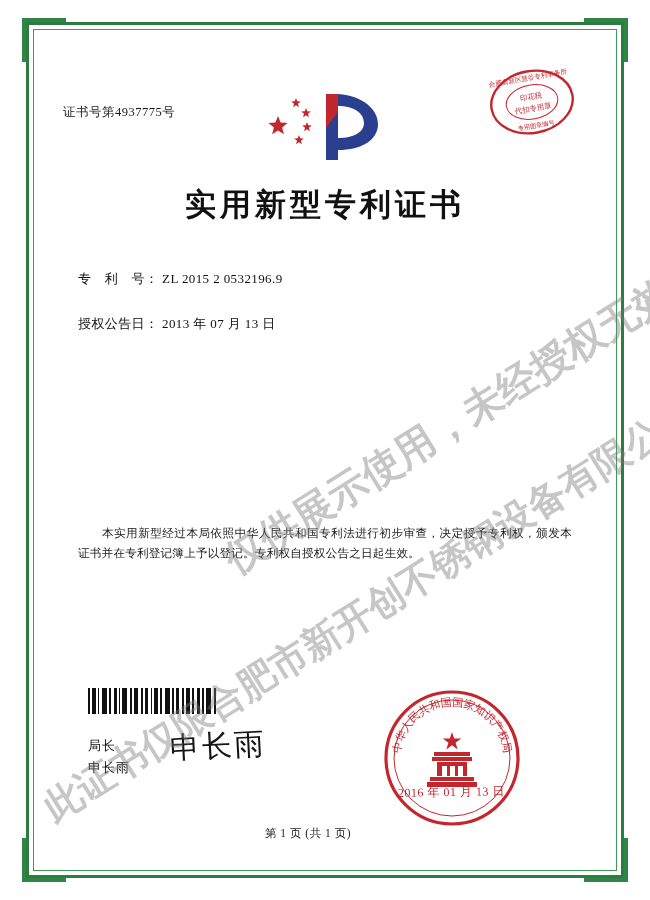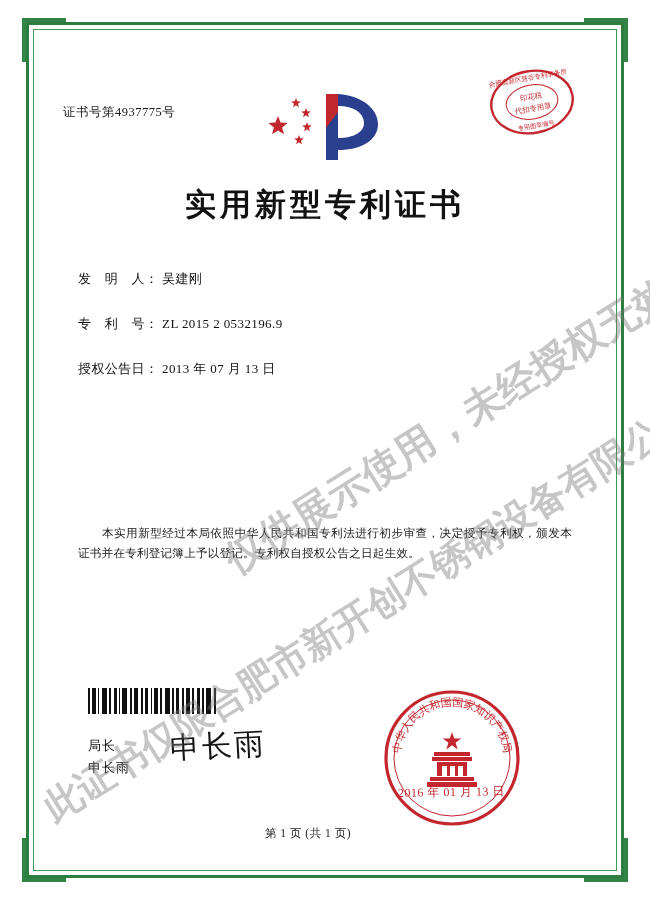--- a/index.html
+++ b/index.html
@@ -258,24 +258,20 @@
         <text x="45" y="33" font-size="7.4" fill="#c4262e" text-anchor="middle" font-family="Liberation Serif, serif">印花税</text>
         <text x="45" y="45" font-size="7.4" fill="#c4262e" text-anchor="middle" font-family="Liberation Serif, serif">代扣专用章</text>
         <text x="45" y="62" font-size="6.2" fill="#c4262e" text-anchor="middle" font-family="Liberation Serif, serif">专用图章编号</text>
       </g>
     </svg>
   </div>
 
   <div class="title">实用新型专利证书</div>
 
   <div class="fields">
-    <div class="field">
-      <span class="lbl">发　明　人：</span>
-      <span class="val">吴建刚</span>
-    </div>
     <div class="field">
       <span class="lbl">专　利　号：</span>
       <span class="val">ZL 2015 2 0532196.9</span>
     </div>
     <div class="field">
       <span class="lbl">授权公告日：</span>
       <span class="val">2013 年 07 月 13 日</span>
     </div>
   </div>
 

